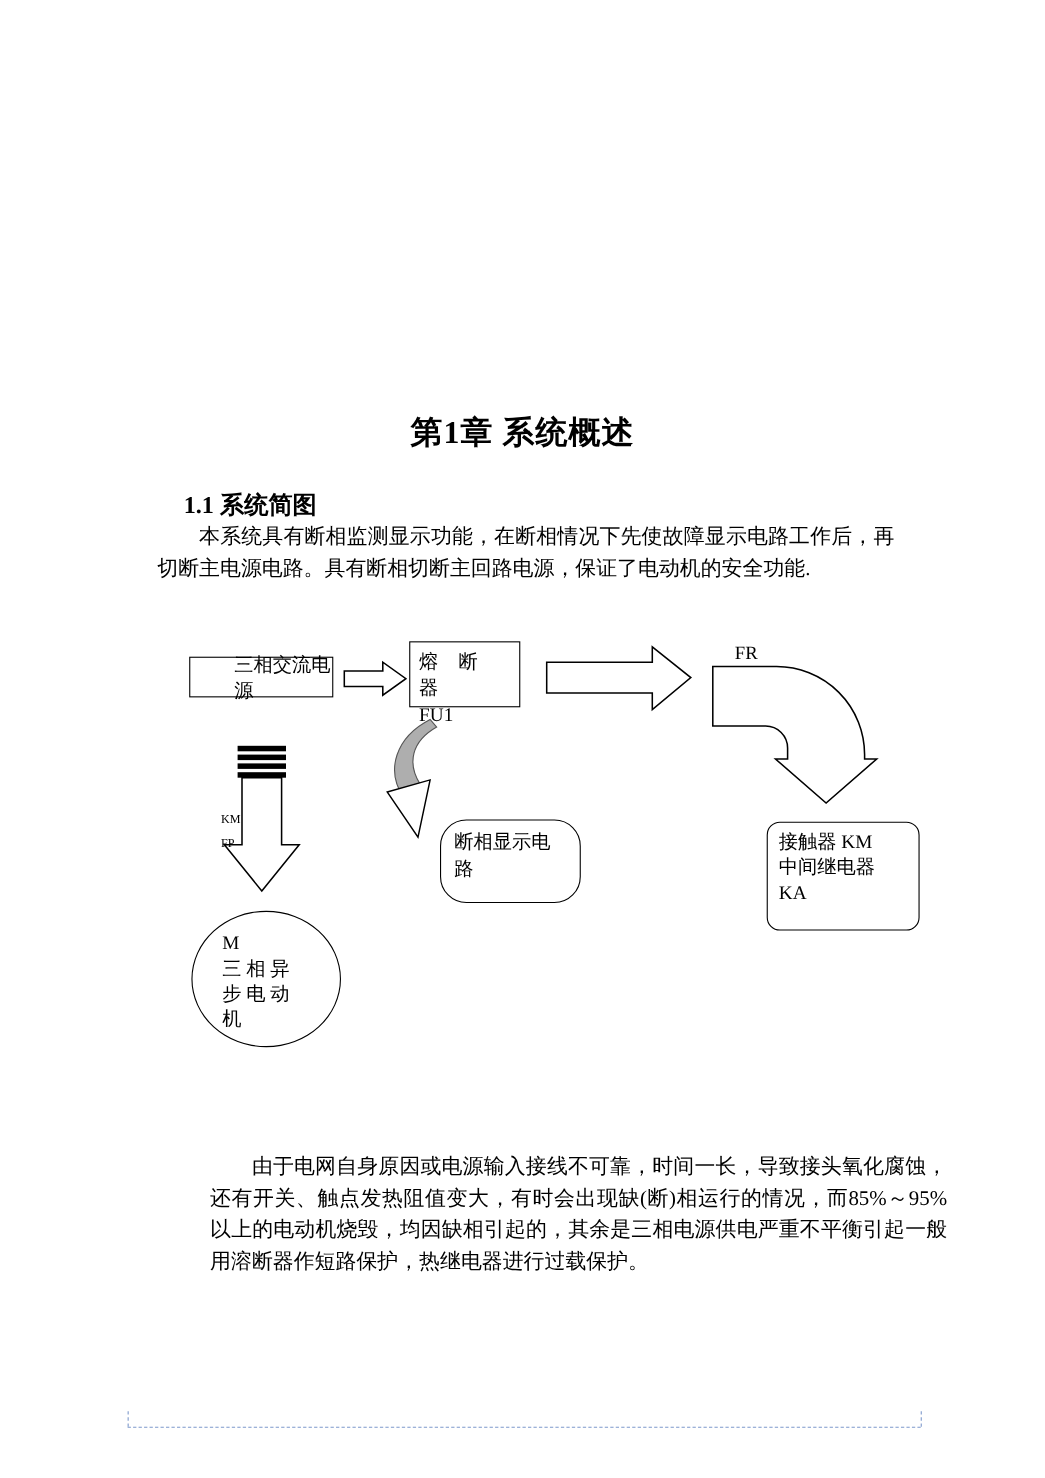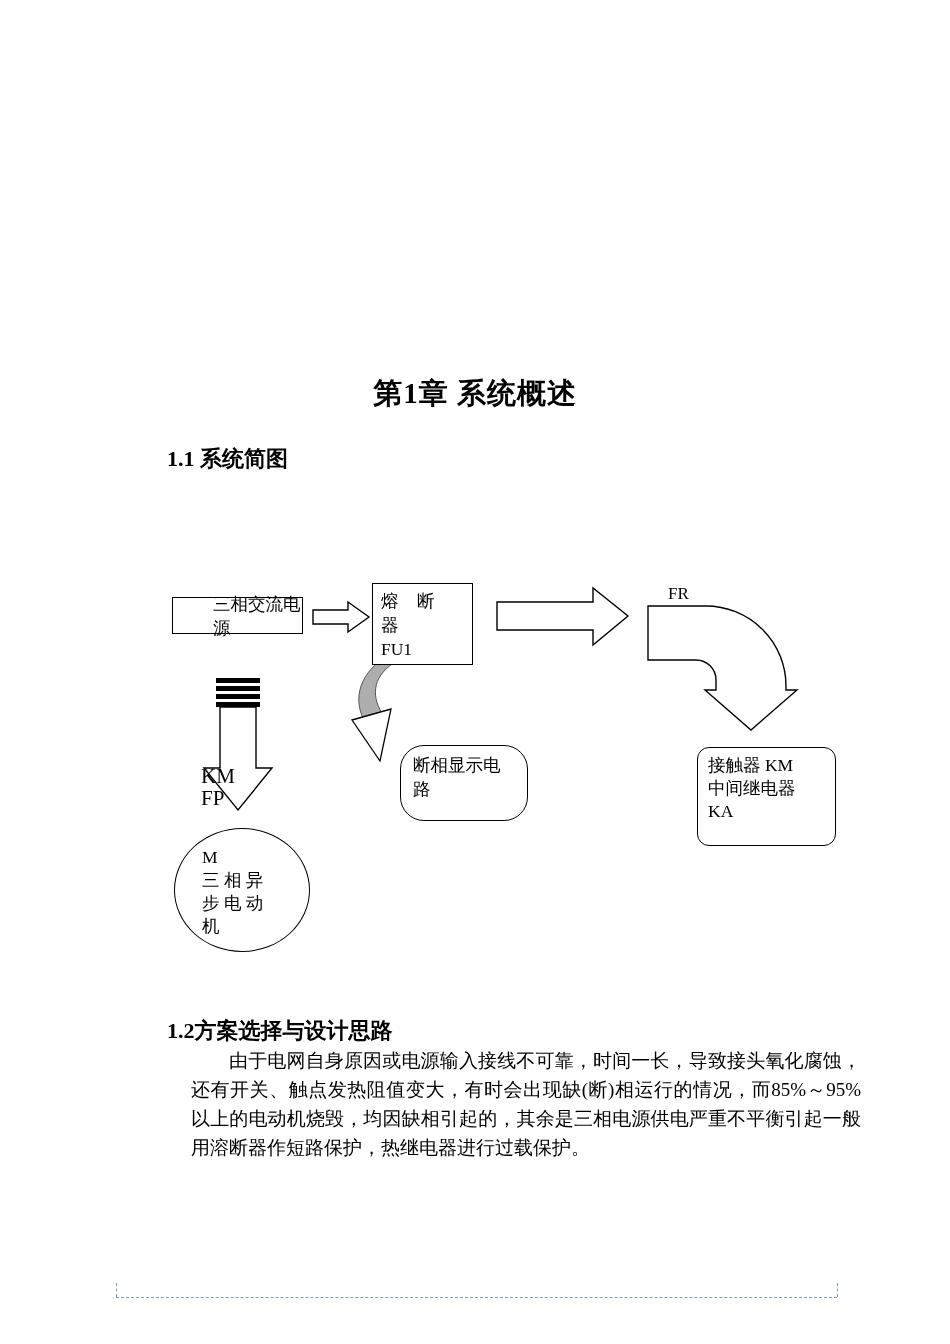--- a/index.html
+++ b/index.html
@@ -38,26 +38,26 @@
   .diagram svg { position:absolute; left:0; top:0; }
 
   .dbox {
     position:absolute; border:1.4px solid #000; background:#fff;
     font-size:17.5px; line-height:24px;
   }
   .power-box {
     left:172px; top:27px; width:131px; height:37px;
     display:flex; align-items:center; justify-content:center;padding-left:40px;
   }
-  .fuse-box { left:372px; top:13px; width:101px; height:82px; padding:5px 8px; }
+  .fuse-box { left:372px; top:13px; width:101px; height:60px; padding:5px 8px; }
   .fuse-box .spread { letter-spacing:7px; }
 
   .fr-label { position:absolute; left:668px; top:14px; font-size:17px; }
 
-  .kmfp { position:absolute; left:201px; top:164px; font-size:21px; line-height:22px;margin-top:31px; }
+  .kmfp { position:absolute; left:201px; top:164px; font-size:11px; line-height:22px; }
 
   .contactor-box {
     left:665px; top:177px; width:139px; height:99px;
     border-radius:12px; padding:6px 10px; line-height:23px;margin-left:32px;
   }
   .display-box {
     left:400px; top:175px; width:128px; height:76px;
     border-radius:24px; padding:7px 12px;
   }
   .motor-circle {
@@ -79,20 +79,23 @@
 </style>
 </head>
 <body>
 
 <div class="page">
 
   <h1 class="doc-title">第1章 系统概述</h1>
 
   <h2 class="heading h11">1.1 系统简图</h2>
 
+  <div class="textblock1">
+    <p class="para">本系统具有断相监测显示功能，在断相情况下先使故障显示电路工作后，再切断主电源电路。具有断相切断主回路电源，保证了电动机的安全功能.</p>
+  </div>
 
   <div class="diagram">
 
     <svg width="950" height="430" viewBox="0 0 950 430">
 
       <polygon points="313,40 348,40 348,32 369,47 348,62 348,54 313,54" fill="#ffffff" stroke="#000000" stroke-width="1.4"></polygon>
 
       <polygon points="497,32 593,32 593,18 628,46 593,75 593,60 497,60" fill="#ffffff" stroke="#000000" stroke-width="1.4"></polygon>
 
       <path d="M 648 36 L 706 36 A 80 80 0 0 1 786 116 L 786 120 L 797 120 L 751 160 L 705 120 L 716 120 L 716 110 A 20 20 0 0 0 696 90 L 648 90 Z" fill="#ffffff" stroke="#000000" stroke-width="1.4"></path>
@@ -141,21 +144,20 @@
 
     <div class="dbox motor-circle">
       <div>M</div>
       <div>三 相 异</div>
       <div>步 电 动</div>
       <div>机</div>
     </div>
 
   </div>
 
-  <h2 class="heading h12">1.2方案选择与设计思路</h2>
 
   <div class="textblock2">
     <p class="para">由于电网自身原因或电源输入接线不可靠，时间一长，导致接头氧化腐蚀，还有开关、触点发热阻值变大，有时会出现缺(断)相运行的情况，而85%～95%以上的电动机烧毁，均因缺相引起的，其余是三相电源供电严重不平衡引起一般用溶断器作短路保护，热继电器进行过载保护。</p>
   </div>
 
   <div class="boundary-h"></div>
   <div class="boundary-v left"></div>
   <div class="boundary-v right"></div>
 
 </div>

